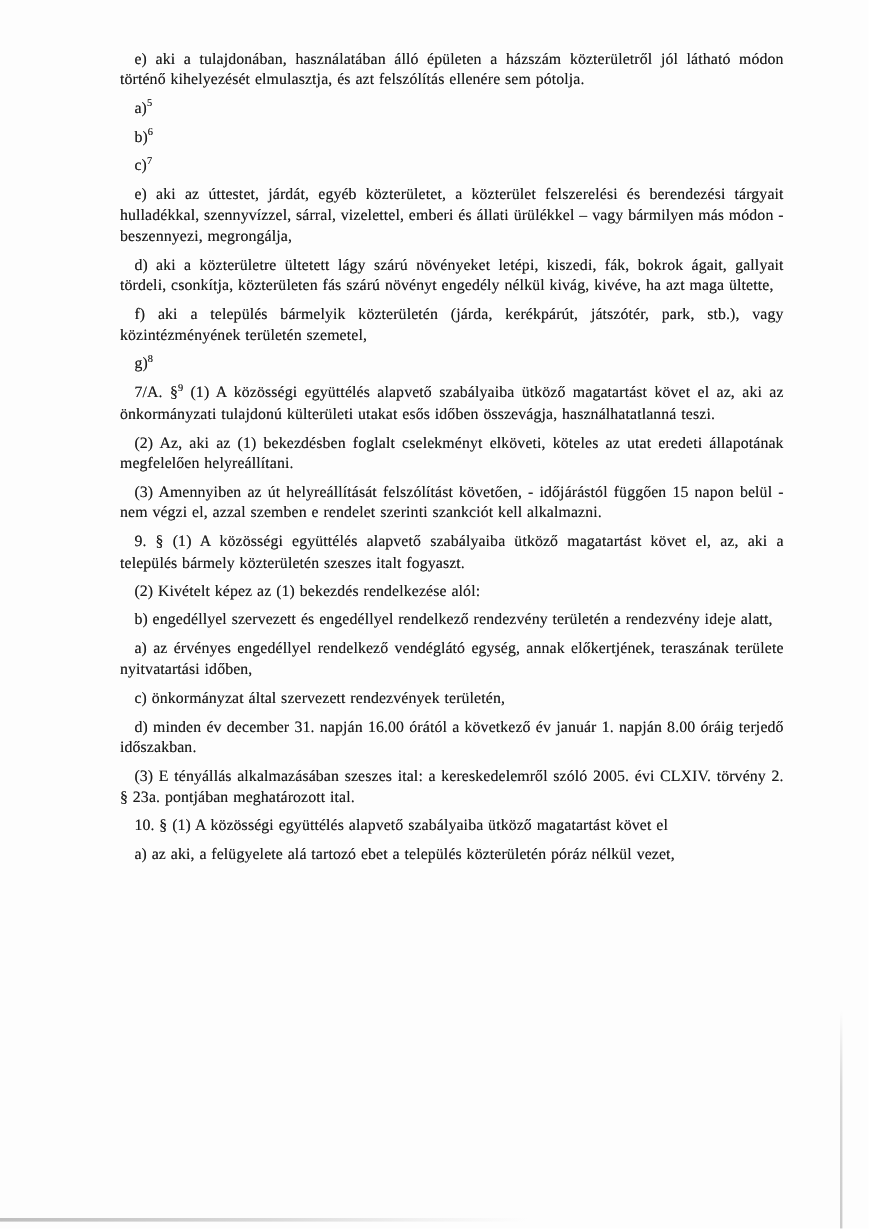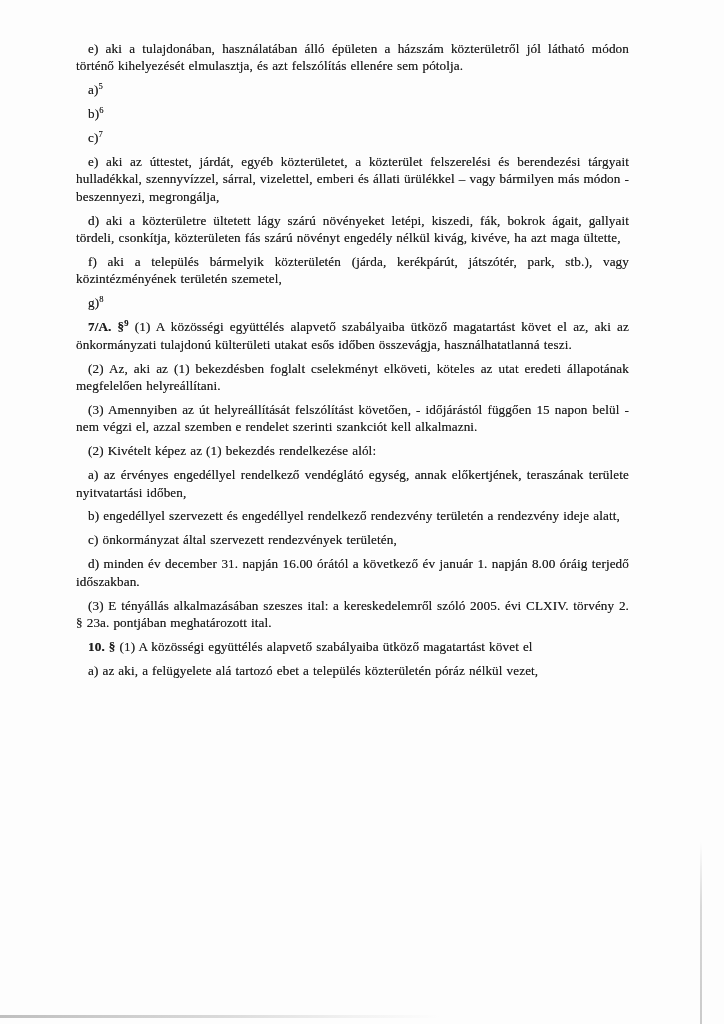--- a/index.html
+++ b/index.html
@@ -11,35 +11,35 @@
     position: relative;
     width: 724px;
     height: 1024px;
     background: #fdfdfd;
     overflow: hidden;
     font-family: "Liberation Serif", serif;
   }
   .doc-body {
     position: absolute;
     top: 40px;
-    left: 76px;
+    left: 100px;
     width: 553px;
     color: #1d1d1d;
   }
   .para {
     margin: 0 0 6.5px 0;
     font-size: 13.2px;
     line-height: 17.4px;
     text-align: justify;
     text-indent: 12px;
     letter-spacing: 0.1px;
     word-spacing: 0.6px;
     text-shadow: 0 0 0.45px rgba(20,20,20,0.6);
   }
-  .para .b { font-weight: bold; }
+  .para .b { font-weight: normal; }
   .para .sup {
     font-size: 8.6px;
     vertical-align: super;
     line-height: 0;
     letter-spacing: 0;
   }
   .para .u {
     text-underline-offset: 2px;
   }
   
@@ -76,23 +76,24 @@
       <p class="para"><span>a)</span><span class="sup">5</span></p>
       <p class="para"><span>b)</span><span class="sup">6</span></p>
       <p class="para"><span>c)</span><span class="sup">7</span></p>
       <p class="para"><span>e) aki az úttestet, járdát, egyéb közterületet, a közterület felszerelési és berendezési tárgyait hulladékkal, szennyvízzel, sárral, vizelettel, emberi és állati ürülékkel – vagy bármilyen más módon - beszennyezi, megrongálja,</span></p>
       <p class="para"><span>d) aki a közterületre ültetett lágy szárú növényeket letépi, kiszedi, fák, bokrok ágait, gallyait tördeli, csonkítja, közterületen fás szárú növényt engedély nélkül kivág, kivéve, ha azt maga ültette,</span></p>
       <p class="para"><span>f) aki a település bármelyik közterületén (járda, kerékpárút, játszótér, park, stb.), vagy közintézményének területén szemetel,</span></p>
       <p class="para"><span>g)</span><span class="sup">8</span></p>
       <p class="para"><span class="b">7/A. §</span><span class="b sup">9</span><span> (1) A közösségi együttélés alapvető szabályaiba ütköző magatartást követ el az, aki az önkormányzati tulajdonú külterületi utakat esős időben összevágja, használhatatlanná teszi.</span></p>
       <p class="para"><span>(2) Az, aki az </span><span class="u">(1) bekezdés</span><span>ben foglalt cselekményt elköveti, köteles az utat eredeti állapotának megfelelően helyreállítani.</span></p>
       <p class="para"><span>(3) Amennyiben az út helyreállítását felszólítást követően, - időjárástól függően 15 napon belül - nem végzi el, azzal szemben e rendelet szerinti szankciót kell alkalmazni.</span></p>
+      <p class="para"><span class="b">9. §</span><span> (1) A közösségi együttélés alapvető szabályaiba ütköző magatartást követ el, az, aki a település bármely közterületén szeszes italt fogyaszt.</span></p>
       <p class="para"><span>(2) Kivételt képez az </span><span class="u">(1) bekezdés</span><span> rendelkezése alól:</span></p>
+      <p class="para"><span>b) engedéllyel szervezett és engedéllyel rendelkező rendezvény területén a rendezvény ideje alatt,</span></p>
       <p class="para"><span>a) az érvényes engedéllyel rendelkező vendéglátó egység, annak előkertjének, teraszának területe nyitvatartási időben,</span></p>
-      <p class="para"><span>b) engedéllyel szervezett és engedéllyel rendelkező rendezvény területén a rendezvény ideje alatt,</span></p>
       <p class="para"><span>c) önkormányzat által szervezett rendezvények területén,</span></p>
       <p class="para"><span>d) minden év december 31. napján 16.00 órától a következő év január 1. napján 8.00 óráig terjedő időszakban.</span></p>
       <p class="para"><span>(3) E tényállás alkalmazásában szeszes ital: a kereskedelemről szóló </span><span class="u">2005. évi CLXIV. törvény 2. § 23a. pont</span><span>jában meghatározott ital.</span></p>
       <p class="para"><span class="b">10. §</span><span> (1) A közösségi együttélés alapvető szabályaiba ütköző magatartást követ el</span></p>
       <p class="para"><span>a) az aki, a felügyelete alá tartozó ebet a település közterületén póráz nélkül vezet,</span></p>
     </div>
   <div class="artifact-hline"></div>
   <div class="artifact-vline"></div>
 </div>
 

